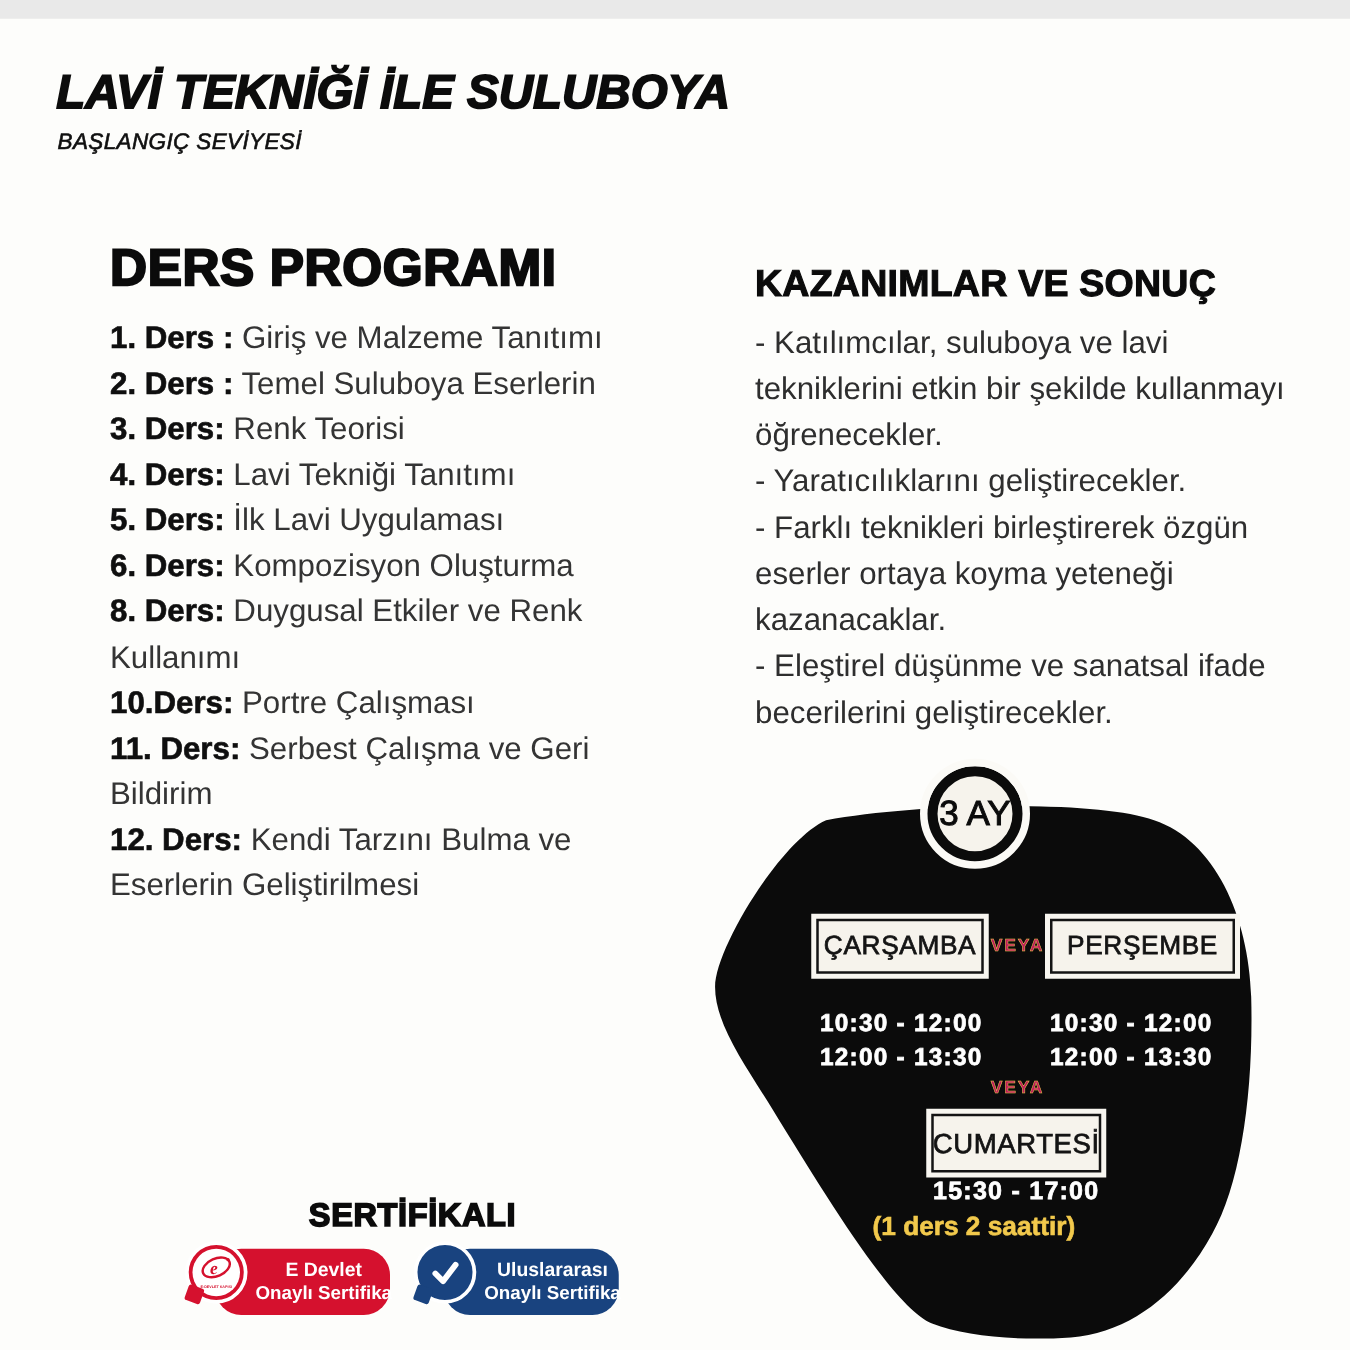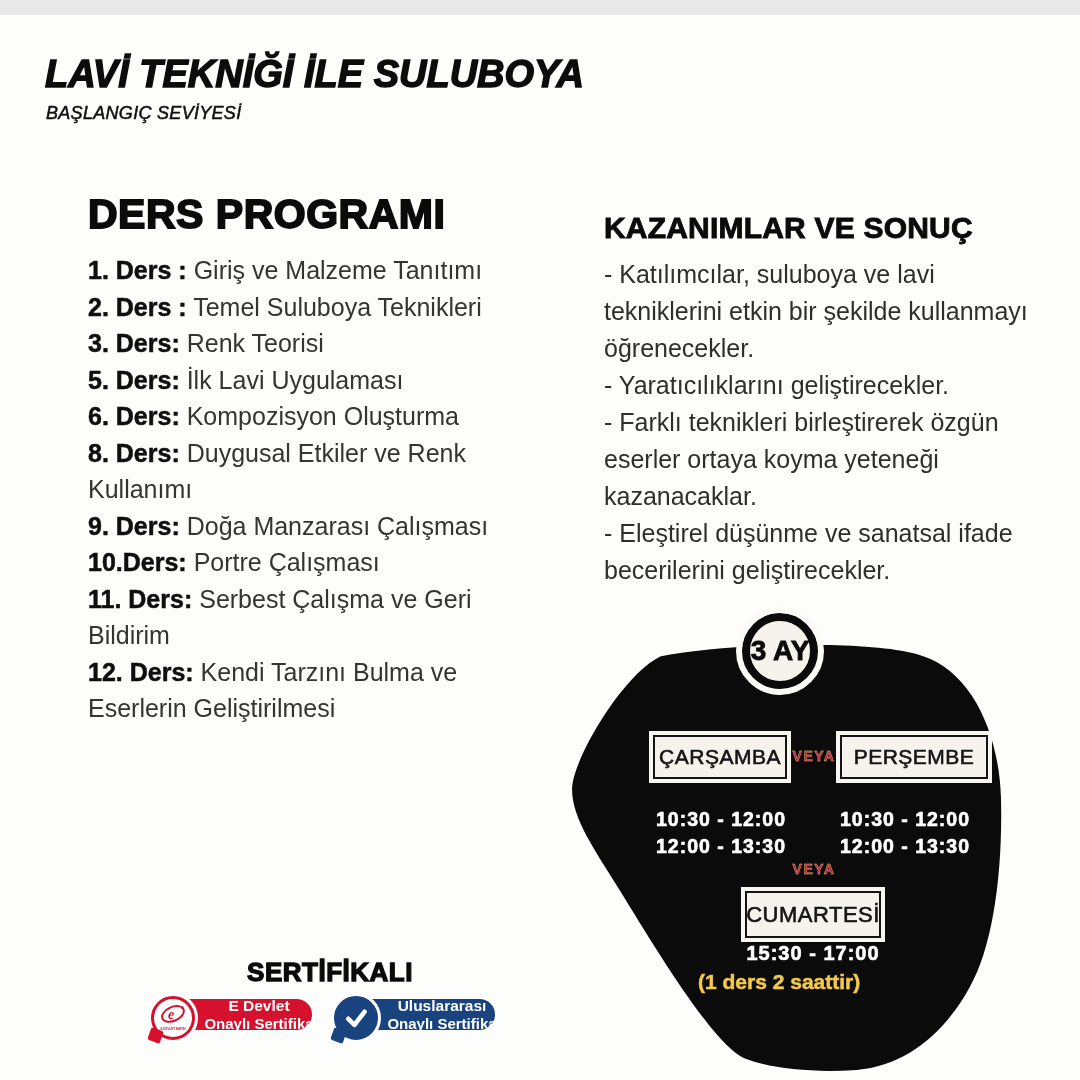--- a/index.html
+++ b/index.html
@@ -43,21 +43,21 @@
     left:604px; top:241px; width:448px;
     font-size:25px; line-height:37px; color:#2e2e2e;
   }
 
   
   .blob-svg { left:566px; top:630px; width:440px; height:430px; }
   .duration-circle {
     left:742px; top:598px; width:76px; height:76px; border-radius:50%;
     background:#f6f3ec; border:8px solid #0b0b0b; outline:6px solid #fbfaf6;
     display:flex; align-items:center; justify-content:center;
-    font-size:28px; font-weight:bold; color:#0b0b0b;
+    font-size:28px; font-weight:normal; color:#0b0b0b;
     -webkit-text-stroke:0.8px #0b0b0b; white-space:nowrap;
   }
   .day-box {
     background:#f6f3ec; border:2.5px solid #141414;
     box-shadow:0 0 0 4px #f8f6f0;
     display:flex; align-items:center; justify-content:center;
     font-weight:normal; color:#141414; -webkit-text-stroke:0.6px #141414;
     letter-spacing:0.5px; white-space:nowrap;
   }
   .day-wed { left:653px; top:720px; width:134px; height:44px; font-size:21px; }
@@ -86,21 +86,21 @@
   
   .cert-heading {
     left:200px; top:942px; width:260px; text-align:center;
     font-size:26px; font-weight:bold; color:#0b0b0b;
     -webkit-text-stroke:1.3px #0b0b0b; letter-spacing:0.5px; white-space:nowrap;
   }
   .badge { position:absolute; width:164px; height:50px; top:978px; }
   .badge-red  { left:148px; }
   .badge-blue { left:331px; }
   .badge .pill {
-    position:absolute; left:24px; top:6px; right:0; height:31px; border-radius:21px;
+    position:absolute; left:24px; top:6px; right:0; height:53px; border-radius:21px;
     display:flex; flex-direction:column; align-items:center; justify-content:center;
     padding-left:34px; color:#fff; line-height:1.15;
   }
   .badge-red .pill  { background:#d5112e; }
   .badge-blue .pill { background:#19437f; }
   .badge-title { font-weight:bold; font-size:15.5px; white-space:nowrap; }
   .badge-subtitle { font-weight:bold; font-size:15px; white-space:nowrap; }
   .badge .bubble {
     position:absolute; left:0; top:0; width:50px; height:50px; border-radius:50%;
     border:3px solid #ffffff; z-index:2;
@@ -125,33 +125,33 @@
 <div class="page">
 
   <div class="abs course-title">LAVİ TEKNİĞİ İLE SULUBOYA</div>
   <div class="abs course-level">BAŞLANGIÇ SEVİYESİ</div>
 
   <div class="abs program-heading">DERS PROGRAMI</div>
   <div class="abs lessons">
 
       <div class="lesson"><b>1. Ders :</b> <span>Giriş ve Malzeme Tanıtımı</span></div>
 
-      <div class="lesson"><b>2. Ders :</b> <span>Temel Suluboya Teknikleri</span></div>
+      <div class="lesson"><b>2. Ders :</b> <span>Temel Suluboya Eserlerin</span></div>
 
       <div class="lesson"><b>3. Ders:</b> <span>Renk Teorisi</span></div>
 
+      <div class="lesson"><b>4. Ders:</b> <span>Lavi Tekniği Tanıtımı</span></div>
 
       <div class="lesson"><b>5. Ders:</b> <span>İlk Lavi Uygulaması</span></div>
 
       <div class="lesson"><b>6. Ders:</b> <span>Kompozisyon Oluşturma</span></div>
 
 
       <div class="lesson"><b>8. Ders:</b> <span>Duygusal Etkiler ve Renk Kullanımı</span></div>
 
-      <div class="lesson"><b>9. Ders:</b> <span>Doğa Manzarası Çalışması</span></div>
 
       <div class="lesson"><b>10.Ders:</b> <span>Portre Çalışması</span></div>
 
       <div class="lesson"><b>11. Ders:</b> <span>Serbest Çalışma ve Geri Bildirim</span></div>
 
       <div class="lesson"><b>12. Ders:</b> <span>Kendi Tarzını Bulma ve Eserlerin Geliştirilmesi</span></div>
     </div>
 
   <div class="abs outcomes-heading">KAZANIMLAR VE SONUÇ</div>
   <div class="abs outcomes">

